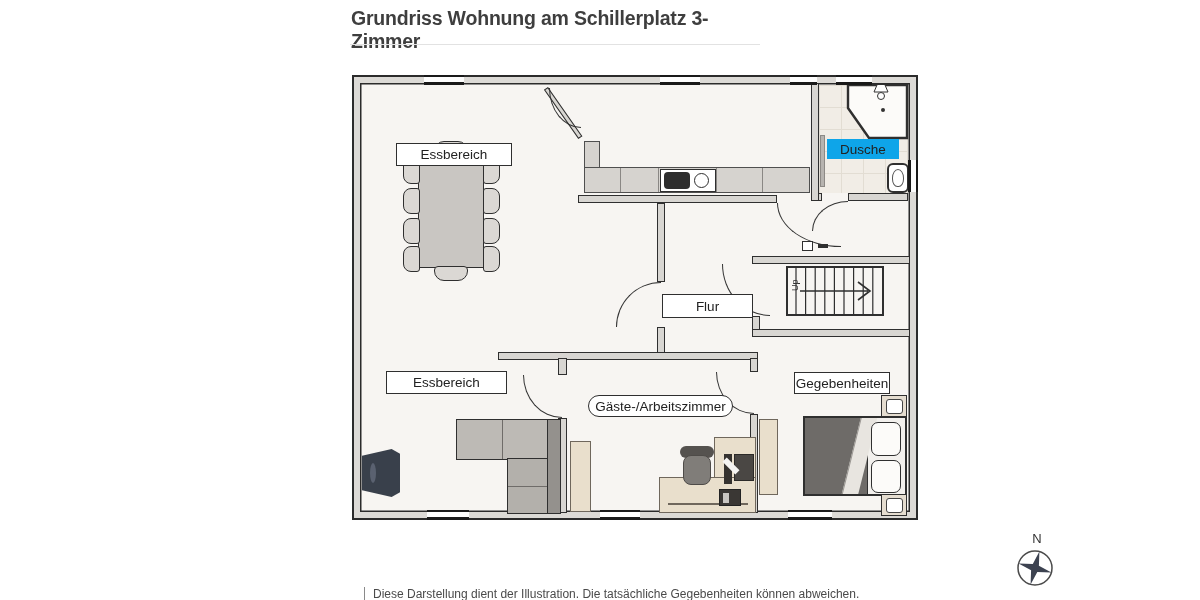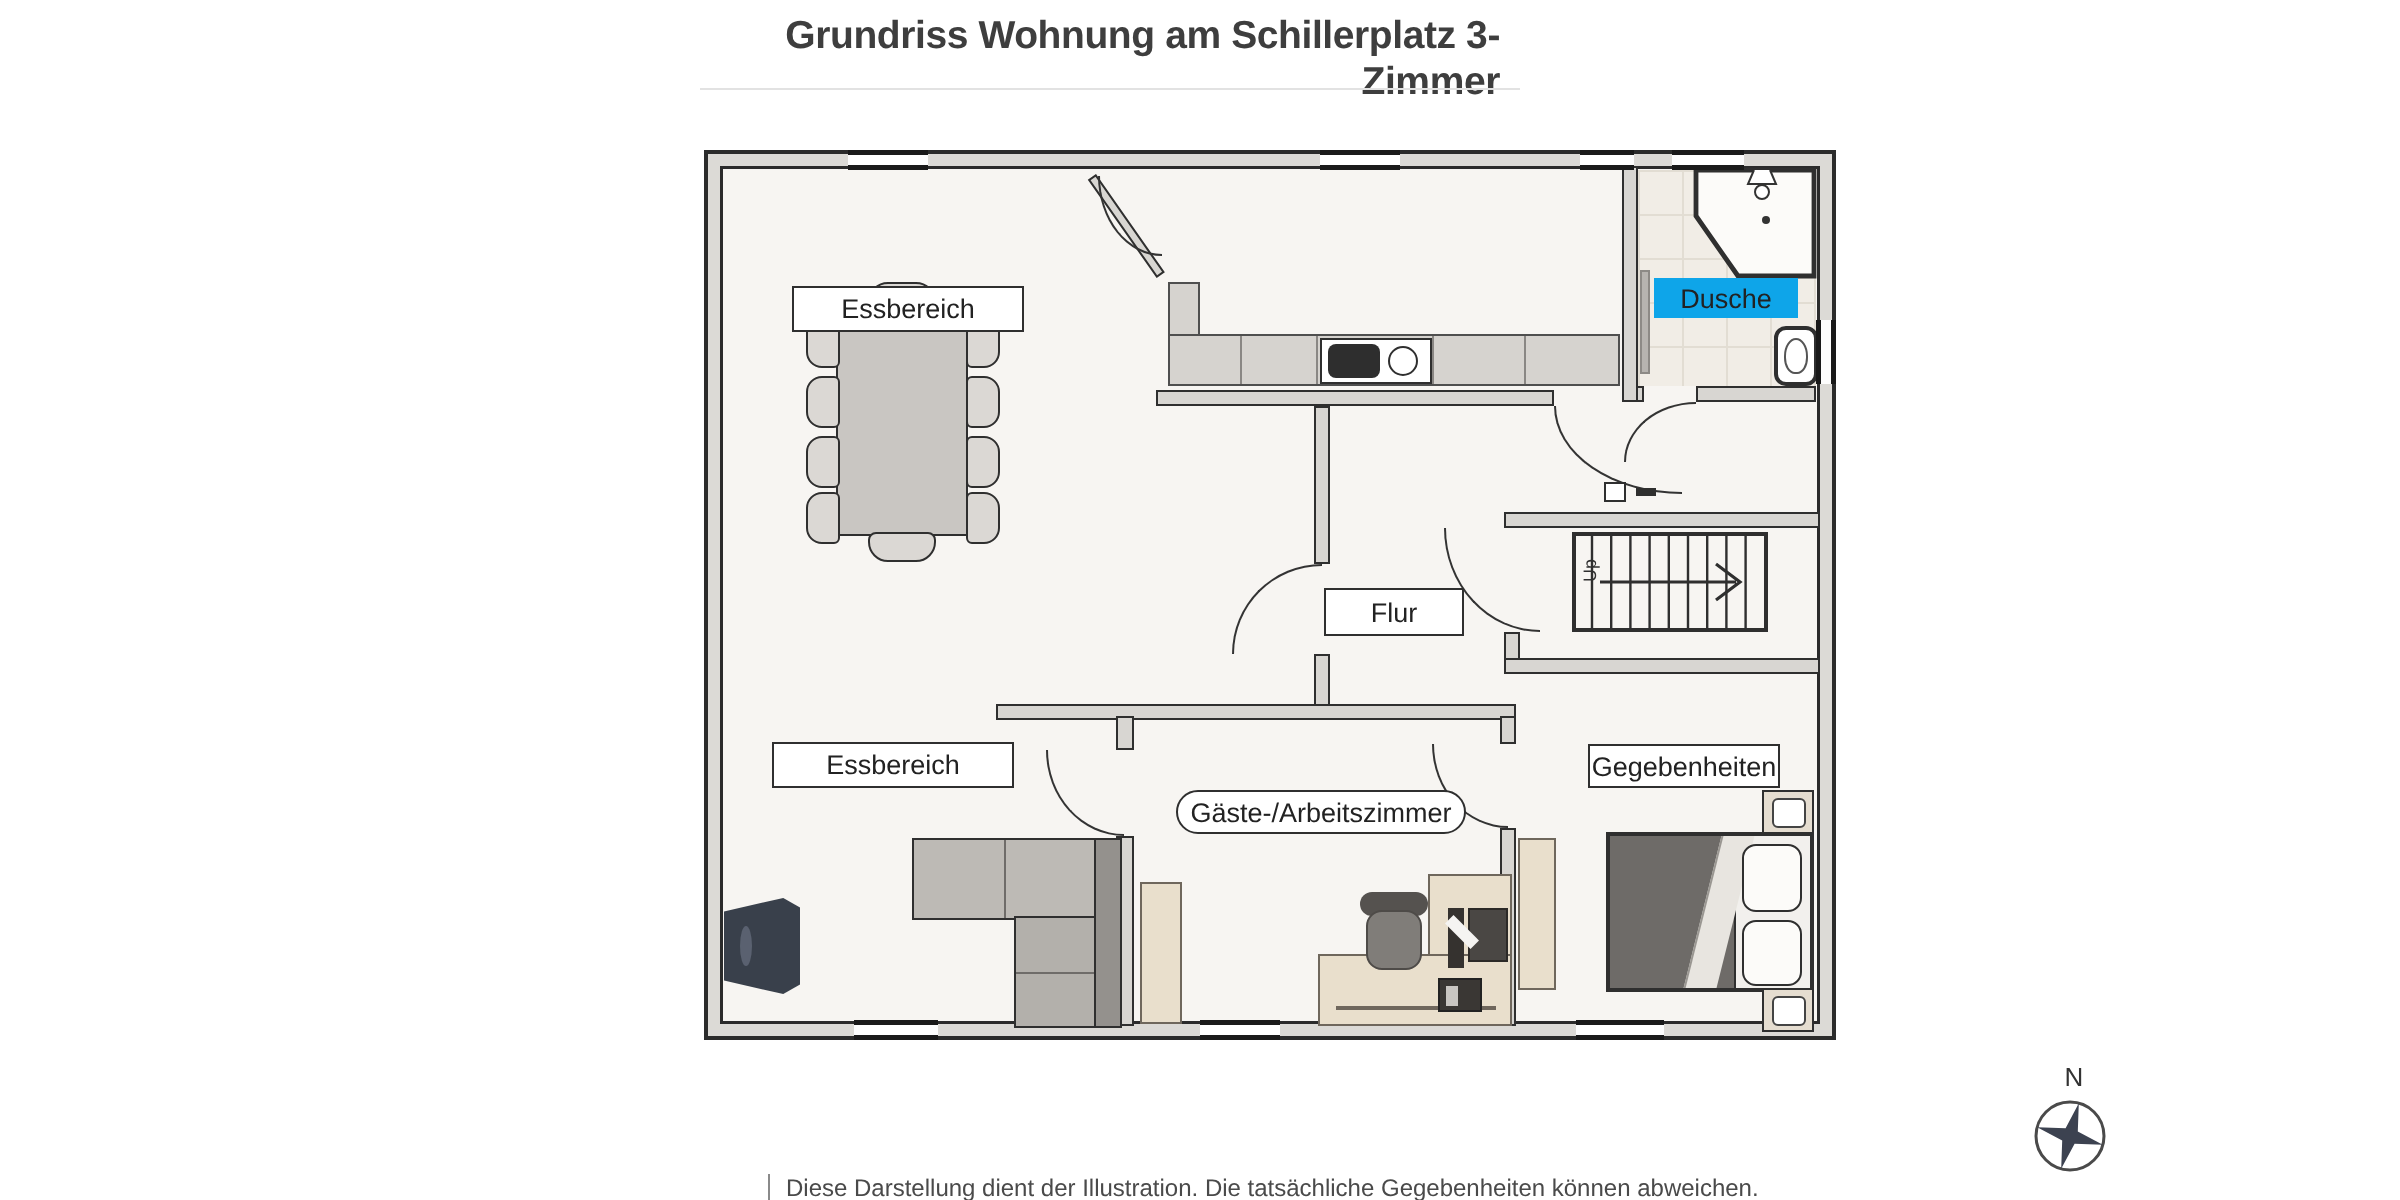--- a/index.html
+++ b/index.html
@@ -1,24 +1,24 @@
 <!DOCTYPE html>
 <html><head>
 <meta charset="utf-8">
 <style>
   html,body{margin:0;padding:0;background:#fff;}
   .canvas{position:relative;width:1200px;height:600px;background:#ffffff;overflow:hidden;
           font-family:"Liberation Sans", sans-serif;}
   .abs{position:absolute;box-sizing:border-box;}
 
   
-  .title{left:330px;top:7px;width:420px;text-align:right;font-size:19.5px;font-weight:bold;
+  .title{left:351px;top:7px;width:420px;text-align:left;font-size:19.5px;font-weight:bold;
          color:#3e3e3e;letter-spacing:-0.2px;}
   .title-divider{left:350px;top:44px;width:410px;height:1px;background:#e2e2e2;}
-  .disclaimer{left:384px;top:587px;font-size:12px;color:#4a4a4a;border-left:1.5px solid #8a8a8a;
+  .disclaimer{left:364px;top:587px;font-size:12px;color:#4a4a4a;border-left:1.5px solid #8a8a8a;
               padding-left:8px;white-space:nowrap;}
 
   
   .plan{left:352px;top:75px;width:566px;height:445px;background:#f7f5f2;
         border:2px solid #2b2b2b;
         box-shadow:inset 0 0 0 6px #dcdad6, inset 0 0 0 7.5px #2b2b2b;}
 
   .wall{background:#d8d6d2;border:1.5px solid #2f2f2f;}
   .diag{background:#d8d6d2;border:1.2px solid #2f2f2f;transform-origin:left top;}
 
@@ -169,21 +169,21 @@
   </div>
   <div class="abs" style="left:881px;top:395px;width:26px;height:22px;background:#e5ddd0;border:1.5px solid #2f2f2f;z-index:4;">
     <div style="position:absolute;left:4px;top:3px;width:15px;height:13px;background:#fff;border:1px solid #444;border-radius:3px;"></div>
   </div>
   <div class="abs" style="left:881px;top:494px;width:26px;height:22px;background:#e5ddd0;border:1.5px solid #2f2f2f;z-index:4;">
     <div style="position:absolute;left:4px;top:3px;width:15px;height:13px;background:#fff;border:1px solid #444;border-radius:3px;"></div>
   </div>
 
   <div class="abs label" style="left:396px;top:113px;width:116px;height:23px;margin-top:30px;">Essbereich</div>
   <div class="abs label noborder" style="left:827px;top:139px;width:72px;height:20px;">Dusche</div>
-  <div class="abs label" style="left:662px;top:294px;width:70px;height:24px;">Flur</div>
+  <div class="abs label" style="left:662px;top:294px;width:91px;height:24px;">Flur</div>
   <div class="abs label" style="left:386px;top:371px;width:121px;height:23px;">Essbereich</div>
   <div class="abs label" style="left:588px;top:395px;width:145px;height:22px;border-radius:11px;">Gäste-/Arbeitszimmer</div>
   <div class="abs label" style="left:794px;top:372px;width:96px;height:22px;">Gegebenheiten</div>
 
   <svg class="abs" style="left:1011px;top:530px;" width="48" height="64" viewBox="0 0 48 64">
     <text x="26" y="13" font-size="13" fill="#333" text-anchor="middle">N</text>
     <circle cx="24" cy="38" r="17" fill="none" stroke="#4a4a4a" stroke-width="1.5"></circle>
     <polygon points="28.4,21.6 27.9,35.8 40.4,42.4 26.3,41.9 19.6,54.4 20.1,40.3 7.6,33.6 21.8,34.1" fill="#3c4250"></polygon>
   </svg>
 

